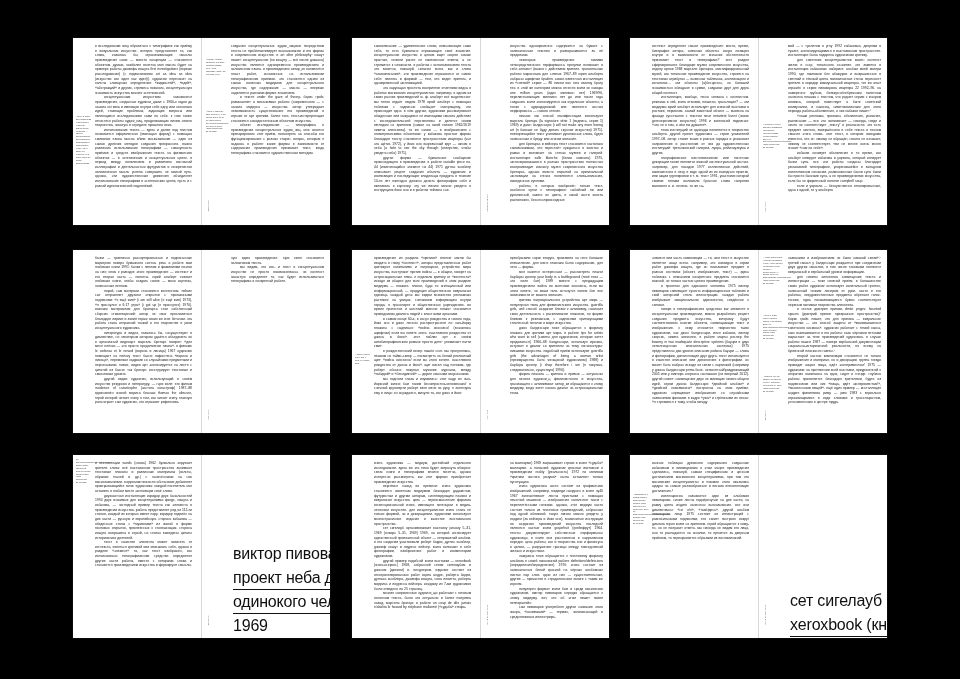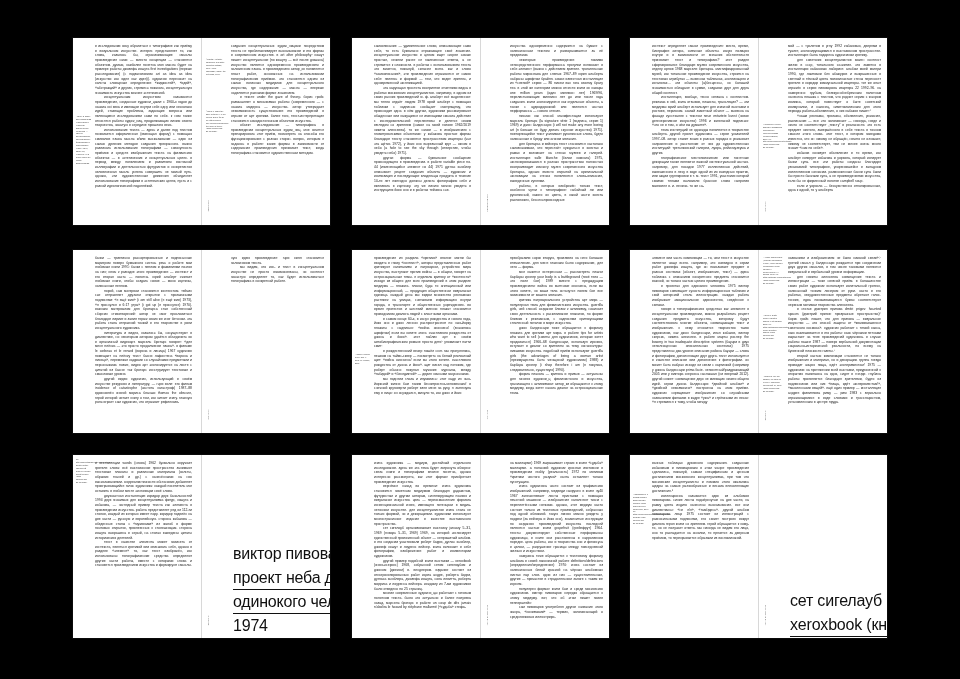--- a/index.html
+++ b/index.html
@@ -155,21 +155,21 @@
           <p class="para">двухчастная инсталляция коридор двух банальностей 1994 двух значимых для концептуализма фигур, кошута и кабакова, — наглядный пример текста как элемента в произведении искусства. работа представляет ряд из 112-ти столов, каждый из которых имеет пару. коридор поделён на две части — русскую и европейскую. сторона кабакова — обеденные столы с «мужиками» из жалоб в форме почтовых открыток, приклеенных к столешницам. сторона кошута выкрашена в серый, на столах выведены цитаты исторических деятелей.</p>
           <p class="para">текст в качестве элемента может зависеть от контекста, являться критикой или описывать себя, однако в разделе «элемент» то, как текст изображён, как использованы типографические средства определяют другие части работы, вместе с которыми слова и становятся произведением искусства и формируют смыслы.</p>
         </div>
         <div class="sidenote" style="top: 3px;">url: http://conceptualism.letov.ru/kollektivnye-dejstviya.html свободный доступ к архиву акций группы (дата обращения: 26.10.2021).</div>
       </div>
       <div class="page right">
         <div class="titleblock" style="top: 87px;">
           <div class="tline">виктор пивоваров</div>
           <div class="tline rule">проект неба для</div>
           <div class="tline rule">одинокого человека</div>
-          <div class="tline">1974</div>
+          <div class="tline">1969</div>
         </div>
         <div class="vfooter">элемент</div>
       </div>
     </div>
     <div class="spread" style="left: 352px; top: 455px; width: 257px; height: 183px;">
       <div class="page left">
         <div class="maintext">
           <p class="para">книга художника — медиум, достойный отдельного исследования. здесь же эта тема будет затронута обзорно: связь книги и типографики вполне понятна, однако интересно рассмотреть, как этот формат приобретает произведения искусства.</p>
           <p class="para">вернёмся назад во времени: книга художника становится заметным медиумом благодаря дадаистам, футуристам и другим авторам, синтезирующим поэзию и визуальное искусство. цель — переосмысление формата конвенциональной книги, имеющего потенциал в медиа-неточном искусстве. для концептуалистов книга стала не только формой, но и декорациями. художники используют многостраничное издание в качестве выставочного пространства.</p>
           <p class="para">сет сигелауб организовывает выставку january 5–31, 1969 (январь 5–31, 1969) 1969, на которой экспонирует единственный приложенный объект — непрошитый альбом. в его создании участвовали роберт барри, дуглас хьюблер, джозеф кошут и лоуренс вейнер. книга включает в себя фотографии, изображения работ и комментарии художников.</p>

